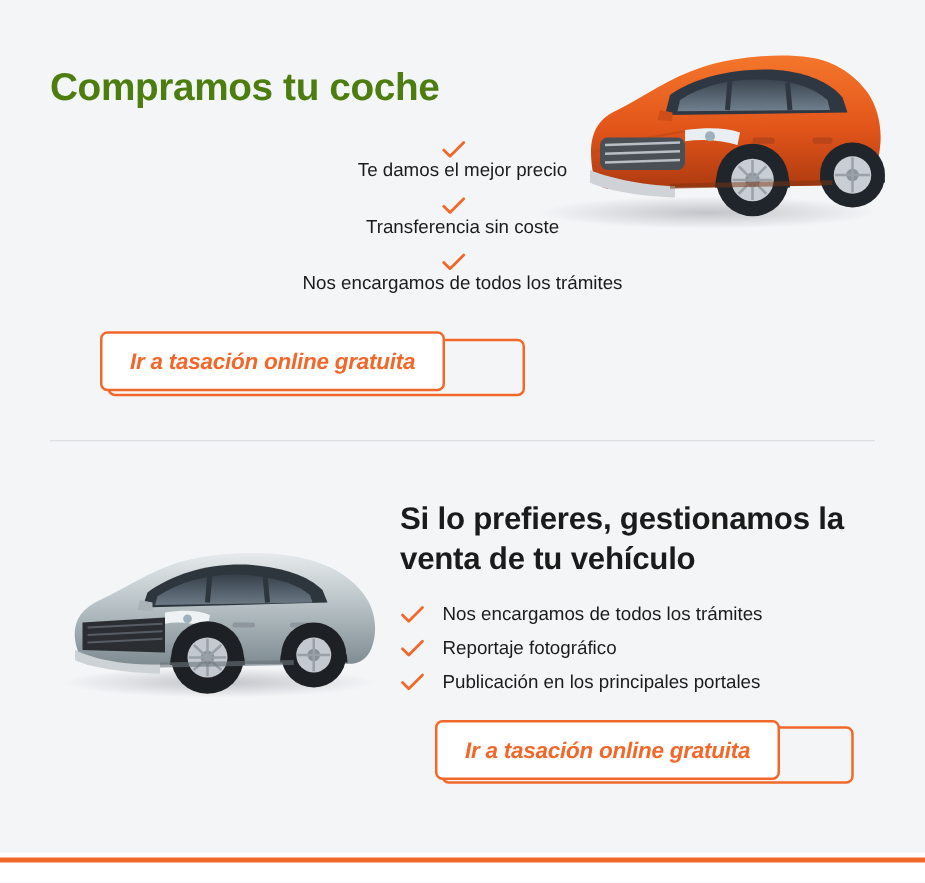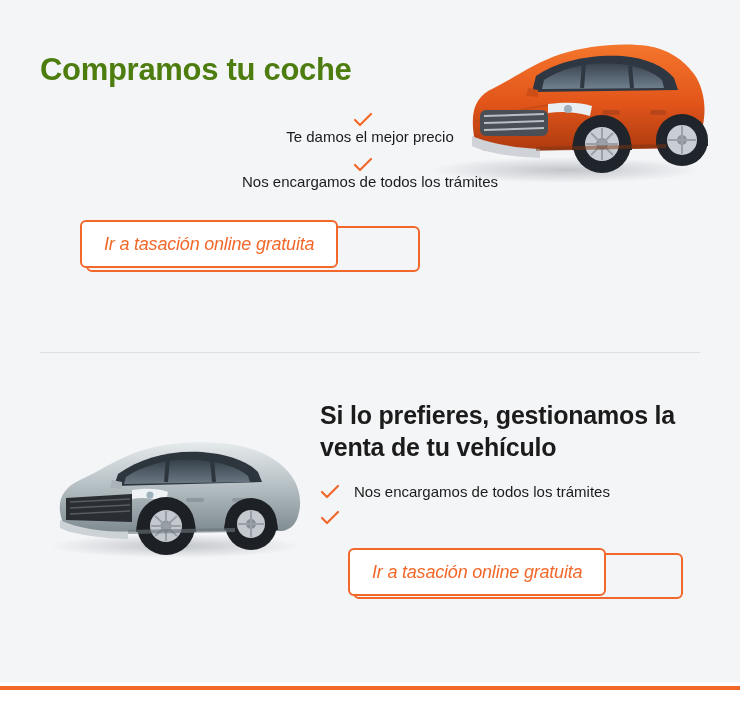--- a/index.html
+++ b/index.html
@@ -73,21 +73,21 @@
     background: transparent;
   }
   .cta {
     position: relative;
     display: inline-block;
     background: #ffffff;
     border: 2px solid #f2682a;
     border-radius: 6px;
     color: #f2682a;
     font-size: 18px;
-    font-weight: normal;
+    font-weight: bold;
     font-style: italic;
     letter-spacing: -0.2px;
     padding: 12px 22px 11px 22px;
     text-align: center;
     cursor: pointer;
     white-space: nowrap;
   }
 
   
   .car-one {
@@ -198,20 +198,28 @@
     <h1 class="title-one">Compramos tu coche</h1>
 
     <ul class="bullet-list">
       <li>
         <span class="check">
           <svg width="20" height="16" viewBox="0 0 20 16">
               <path d="M2 8 L7 13 L18 2" fill="none" stroke="#f2682a" stroke-width="2.2" stroke-linecap="round" stroke-linejoin="round"></path>
             </svg>
         </span>
         <span>Te damos el mejor precio</span>
+      </li>
+      <li>
+        <span class="check">
+          <svg width="20" height="16" viewBox="0 0 20 16">
+              <path d="M2 8 L7 13 L18 2" fill="none" stroke="#f2682a" stroke-width="2.2" stroke-linecap="round" stroke-linejoin="round"></path>
+            </svg>
+        </span>
+        <span>Transferencia sin coste</span>
       </li>
       <li>
         <span class="check">
           <svg width="20" height="16" viewBox="0 0 20 16">
               <path d="M2 8 L7 13 L18 2" fill="none" stroke="#f2682a" stroke-width="2.2" stroke-linecap="round" stroke-linejoin="round"></path>
             </svg>
         </span>
         <span>Nos encargamos de todos los trámites</span>
       </li>
     </ul>
@@ -377,20 +385,29 @@
                 </svg>
             </span>
             <span>Nos encargamos de todos los trámites</span>
           </li>
           <li>
             <span class="check">
               <svg width="20" height="16" viewBox="0 0 20 16">
                   <path d="M2 8 L7 13 L18 2" fill="none" stroke="#f2682a" stroke-width="2.2" stroke-linecap="round" stroke-linejoin="round"></path>
                 </svg>
             </span>
+            <span>Reportaje fotográfico</span>
+          </li>
+          <li>
+            <span class="check">
+              <svg width="20" height="16" viewBox="0 0 20 16">
+                  <path d="M2 8 L7 13 L18 2" fill="none" stroke="#f2682a" stroke-width="2.2" stroke-linecap="round" stroke-linejoin="round"></path>
+                </svg>
+            </span>
+            <span>Publicación en los principales portales</span>
           </li>
         </ul>
 
         <div class="cta-wrap-two">
           <div class="cta-shadow-two"></div>
           <button class="cta">Ir a tasación online gratuita</button>
         </div>
       </div>
 
     </div>

